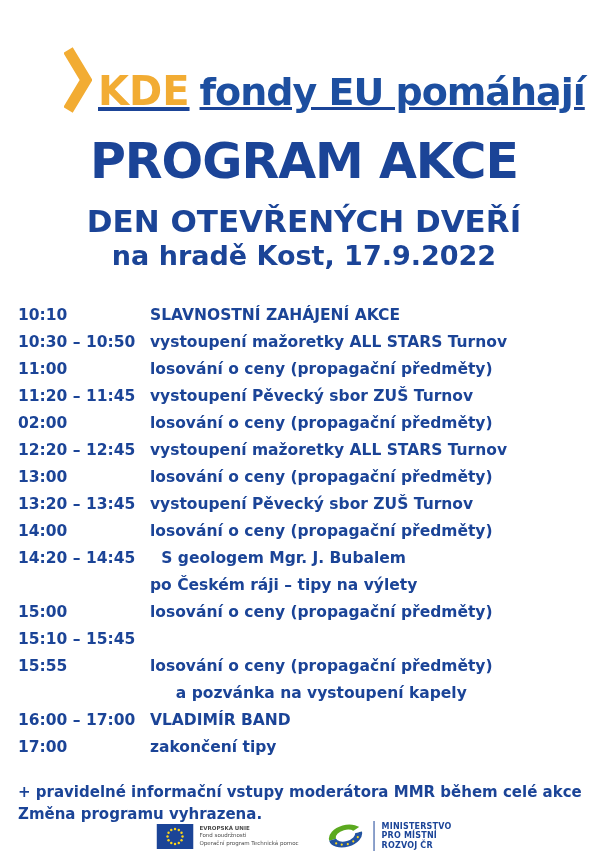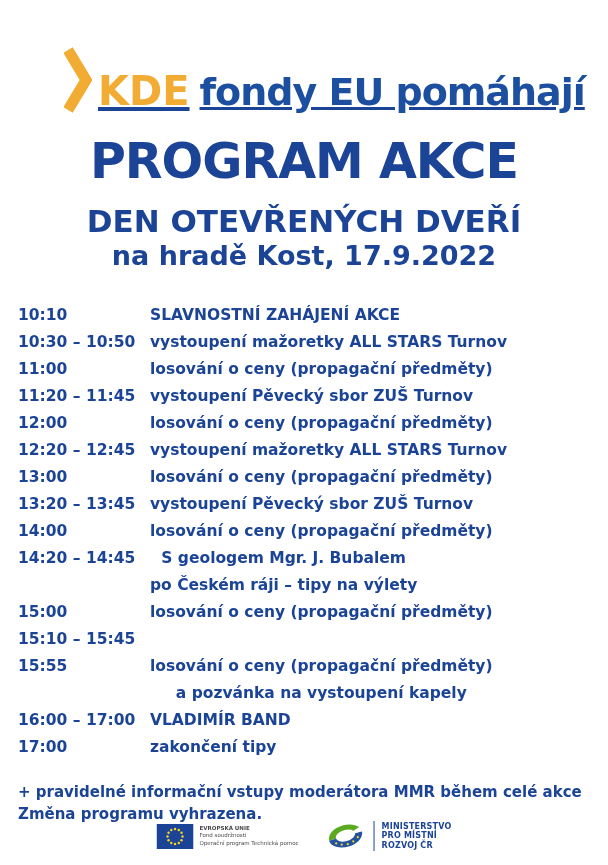--- a/index.html
+++ b/index.html
@@ -105,21 +105,21 @@
           <span class="line">losování o ceny (propagační předměty)</span>
         </span>
       </div>
       <div class="row">
         <span class="time">11:20 – 11:45</span>
         <span class="event">
           <span class="line">vystoupení Pěvecký sbor ZUŠ Turnov</span>
         </span>
       </div>
       <div class="row">
-        <span class="time">12:00</span>
+        <span class="time">02:00</span>
         <span class="event">
           <span class="line">losování o ceny (propagační předměty)</span>
         </span>
       </div>
       <div class="row">
         <span class="time">12:20 – 12:45</span>
         <span class="event">
           <span class="line">vystoupení mažoretky ALL STARS Turnov</span>
         </span>
       </div>

